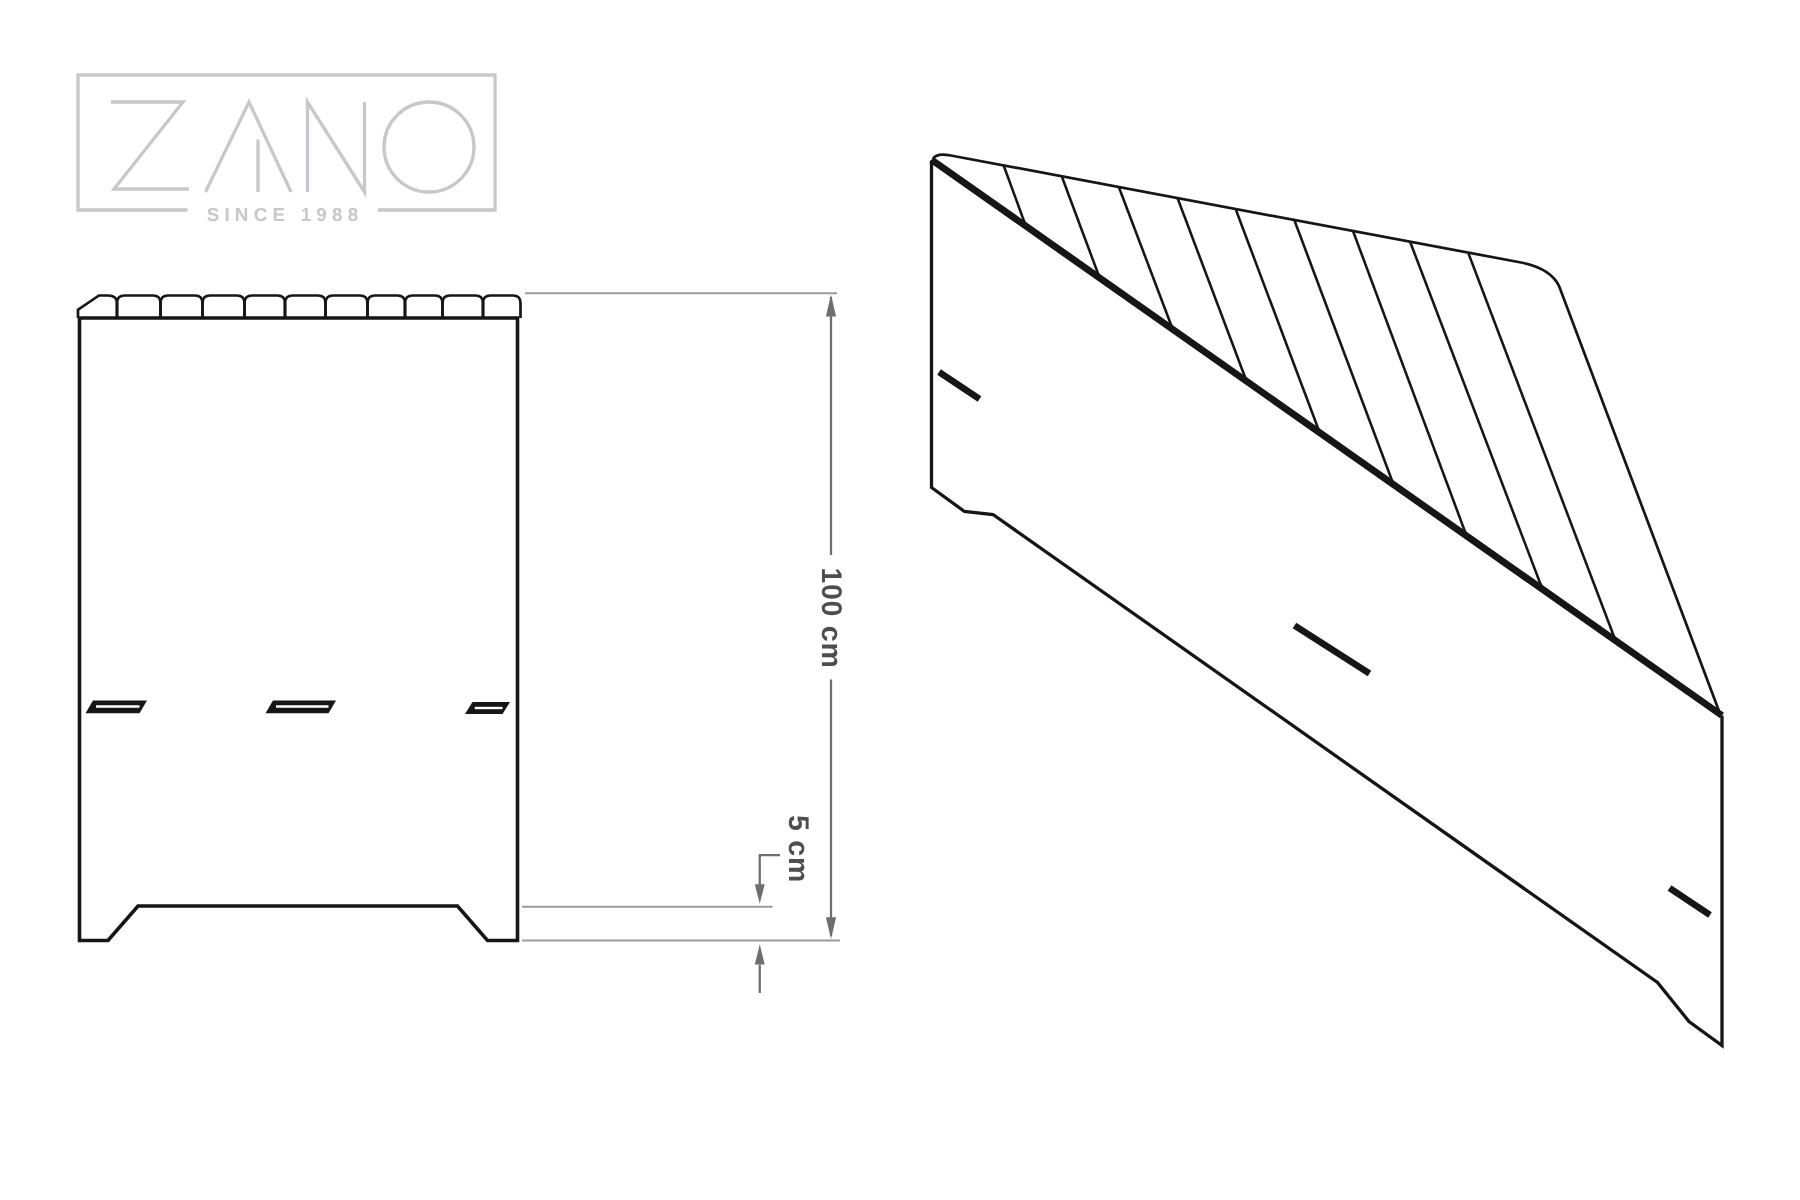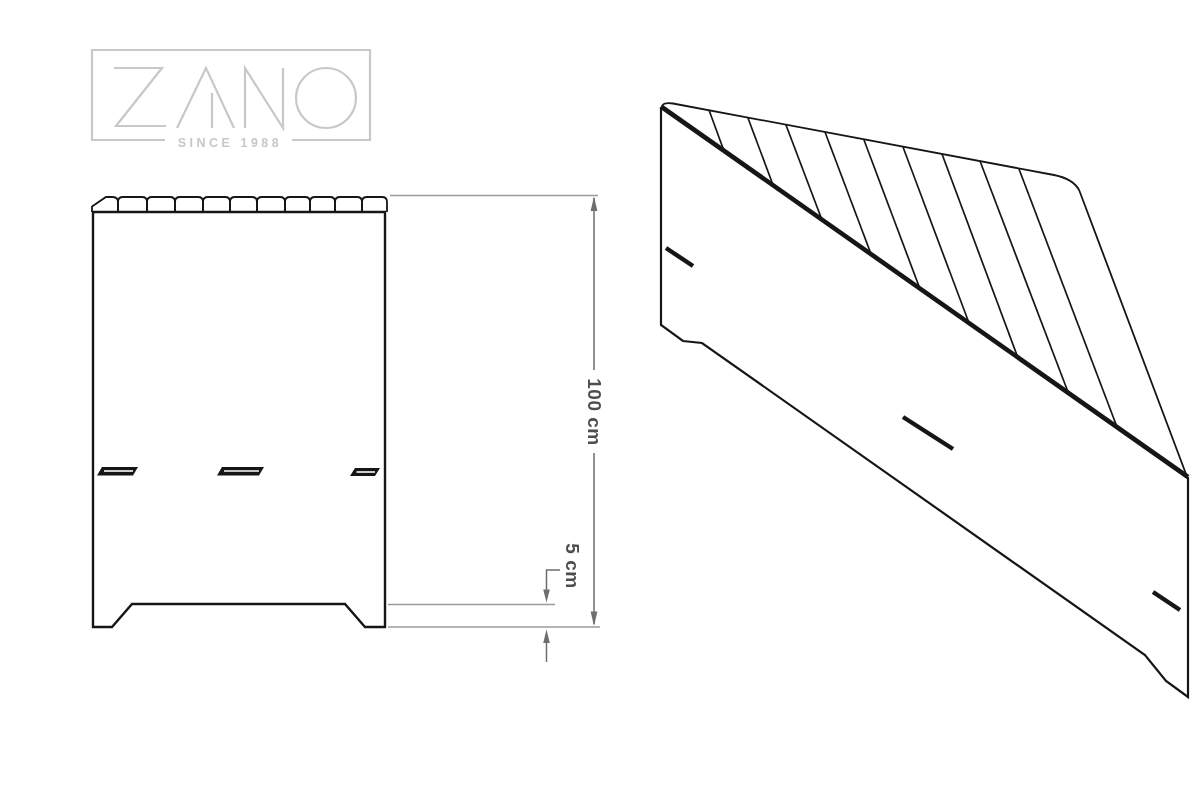--- a/index.html
+++ b/index.html
@@ -10,21 +10,21 @@
     --logo:#c7c7cc;
     --background:#ffffff;
   }
   html,body{margin:0;padding:0;}
   body{
     width:1200px;height:800px;
     background:var(--background);
     font-family:"Liberation Sans", sans-serif;
     overflow:hidden;position:relative;
   }
-  .stage{position:absolute;inset:0;padding-left:40px;}
+  .stage{position:absolute;inset:0;}
   svg{display:block;}
   .ln{stroke:var(--line);fill:none;}
   .fillwhite{fill:#ffffff;}
   .ext{stroke:var(--extension);stroke-width:1.3;fill:none;}
   .dim{stroke:var(--dimension);stroke-width:1.5;fill:none;}
   .dimhead{fill:var(--dimension);stroke:none;}
   .dimtext{
     fill:var(--dimension-text);
     font-family:"Liberation Sans", sans-serif;
     font-size:19px;font-weight:700;letter-spacing:0.5px;

